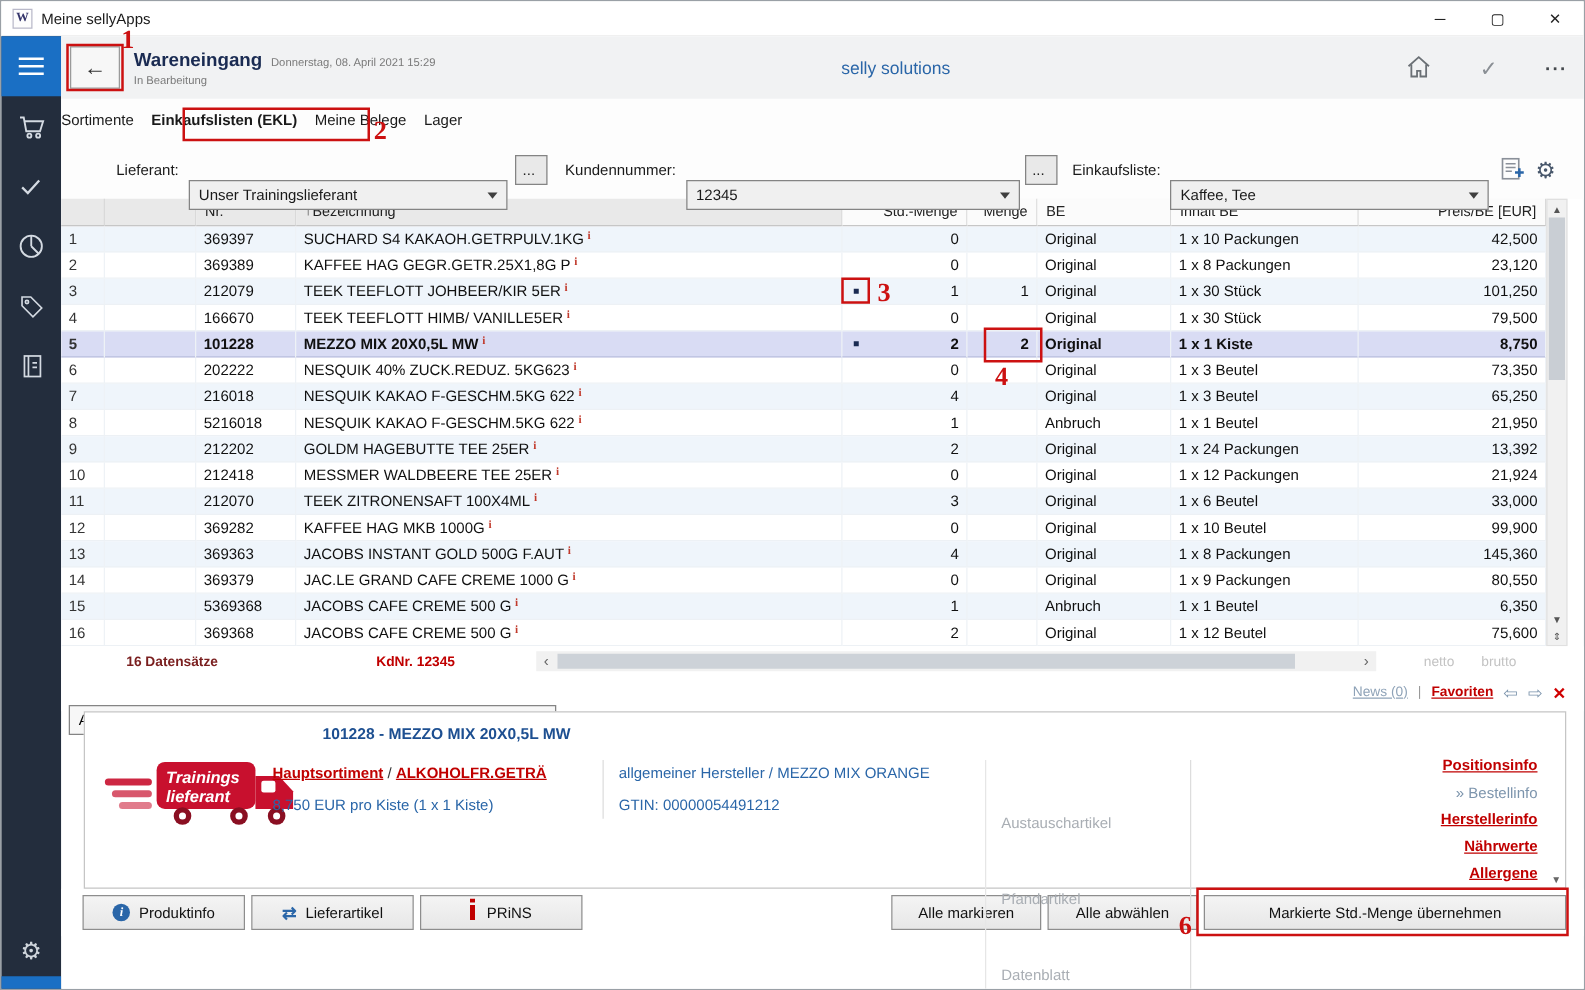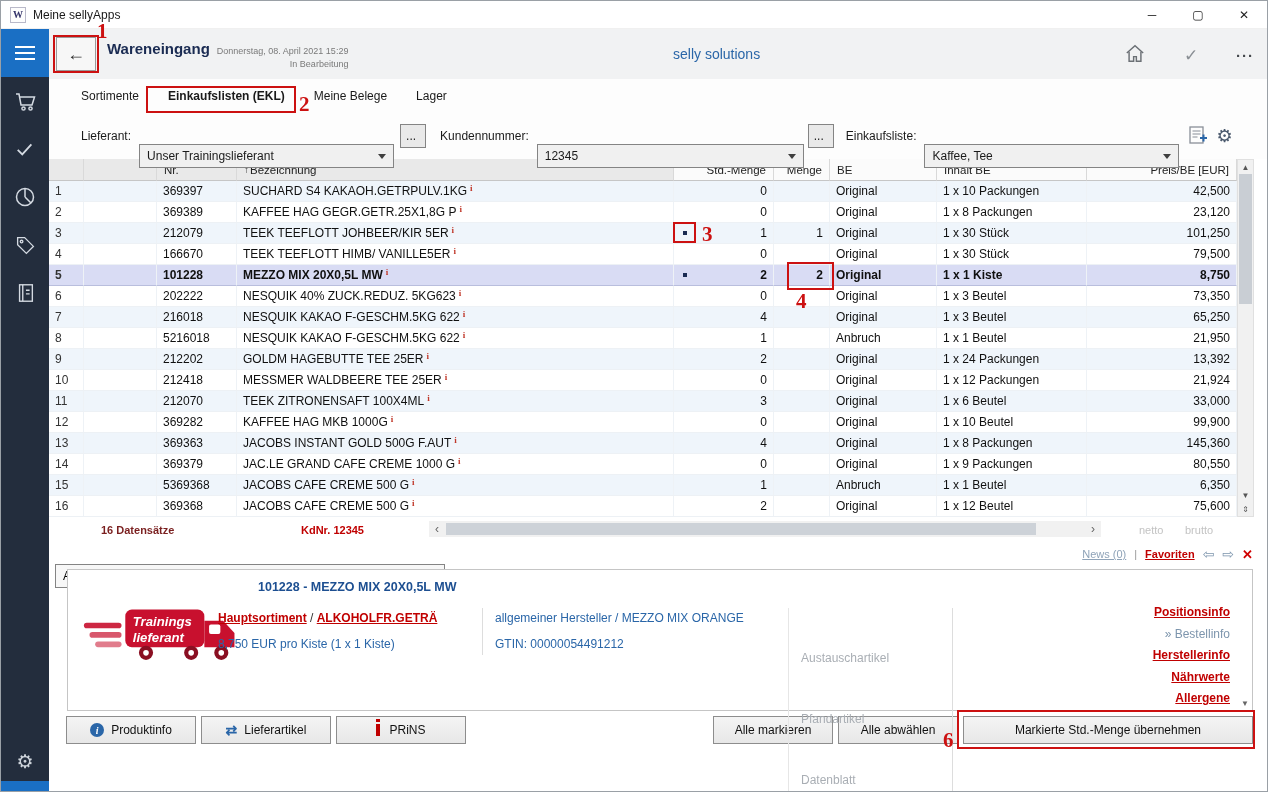--- a/index.html
+++ b/index.html
@@ -31,41 +31,41 @@
   .main { flex:1; position:relative; background:#fff; }
 
   
   .app-header { height:50px; background:#f1f2f3; display:flex; align-items:center; position:relative; }
   .back-btn { width:40px; height:34px; margin-left:7px; border:1px solid #9a9a9a; background:#f7f7f7;
               font-size:18px; color:#333; display:flex; align-items:center; justify-content:center; }
   .header-titles { margin-left:11px; }
   .ht-row { display:flex; align-items:baseline; gap:7px; }
   .page-title { font-size:15px; font-weight:bold; color:#1a2b52; }
   .page-date { font-size:9px; color:#7a7a7a; }
-  .page-status { font-size:9px; color:#7a7a7a; margin-top:2px;text-align:right; }
+  .page-status { font-size:9px; color:#7a7a7a; margin-top:2px; }
   .brand { position:absolute; left:624px; top:17px; font-size:14px; color:#2a66a8; }
   .hicon { position:absolute; top:13px; display:flex; align-items:center; justify-content:center; width:28px; height:26px; color:#6b7075; }
   .hicon.home { left:1072px; }
   .hicon.approve { left:1128px; font-size:17px; color:#8a8f94; }
   .hicon.more { left:1182px; font-size:15px; font-weight:bold; color:#44484c; letter-spacing:1px; }
 
   
-  .tabs { height:34px; display:flex; align-items:center; gap:29px; padding-left:32px; background:#fdfdfd; font-size:12px; color:#1a1a1a;text-align:right; }
+  .tabs { height:34px; display:flex; align-items:center; gap:14px; background:#fdfdfd; font-size:12px; color:#1a1a1a;text-align:right; }
   .tab { cursor:default; white-space:nowrap; }
   .tab.active { font-weight:bold; }
 
   
   .filters { height:46px; display:flex; align-items:center; background:#fdfdfd; font-size:12px; color:#1a1a1a; }
   .flabel { margin-right:8px; white-space:nowrap; }
   .combo { height:24px; border:1px solid #848484; background:#f0f0f0; display:flex; align-items:center;
            padding:0 24px 0 7px; position:relative; font-size:12px; white-space:nowrap; overflow:hidden;margin-top:39px; }
   .combo::after { content:""; position:absolute; right:7px; top:9px; border:4px solid transparent; border-top:5px solid #3f3f3f; }
   .mini-btn { width:26px; height:24px; border:1px solid #848484; background:#e9e9e9; font-size:12px; color:#222;
               display:flex; align-items:center; justify-content:flex-start; padding-left:5px; }
-  .ml32{margin-left:32px;text-align:center;} .ml14{margin-left:14px;} .ml12{margin-left:12px;} .ml6{margin-left:6px;} .ml4{margin-left:4px;}
+  .ml32{margin-left:44px;text-align:center;} .ml14{margin-left:14px;} .ml12{margin-left:12px;} .ml6{margin-left:6px;} .ml4{margin-left:4px;}
   .w255{width:255px;} .w267{width:267px;}
   .f-icons { display:flex; gap:8px; margin-left:9px; align-items:center; }
   .gear-glyph { font-size:18px; color:#49586c; }
 
   
   .table-wrap { height:358px; display:flex; padding-right:15px; }
   .tgrid { width:1188px; }
   .thead, .trow { display:grid; grid-template-columns:35px 73px 80px 437px 100px 56px 107px 150px 150px; }
   .thead { height:22px; font-size:11.5px; color:#222; }
   .hcell { border-right:1px solid #d9d9d9; border-bottom:1px solid #c6c6c6; background:#fbfbfb;

